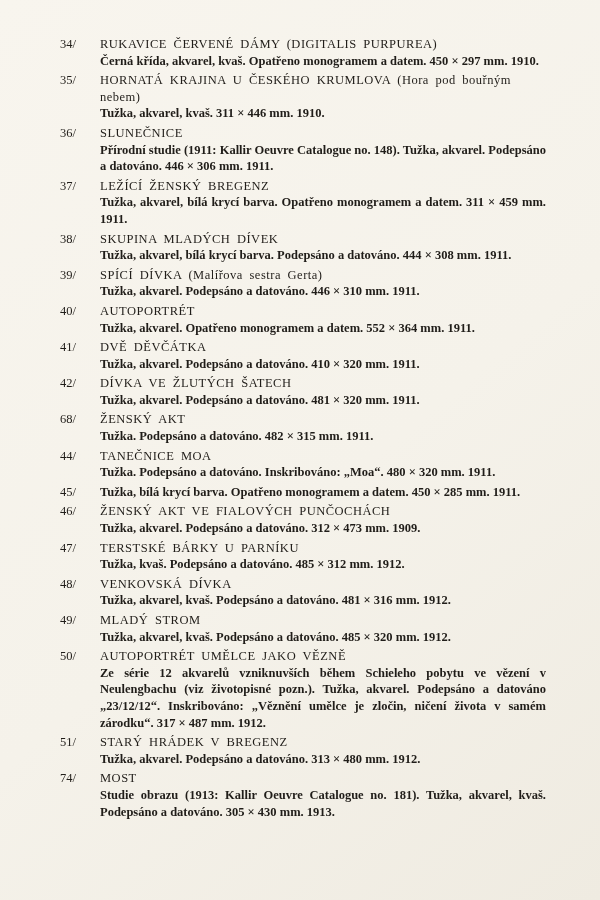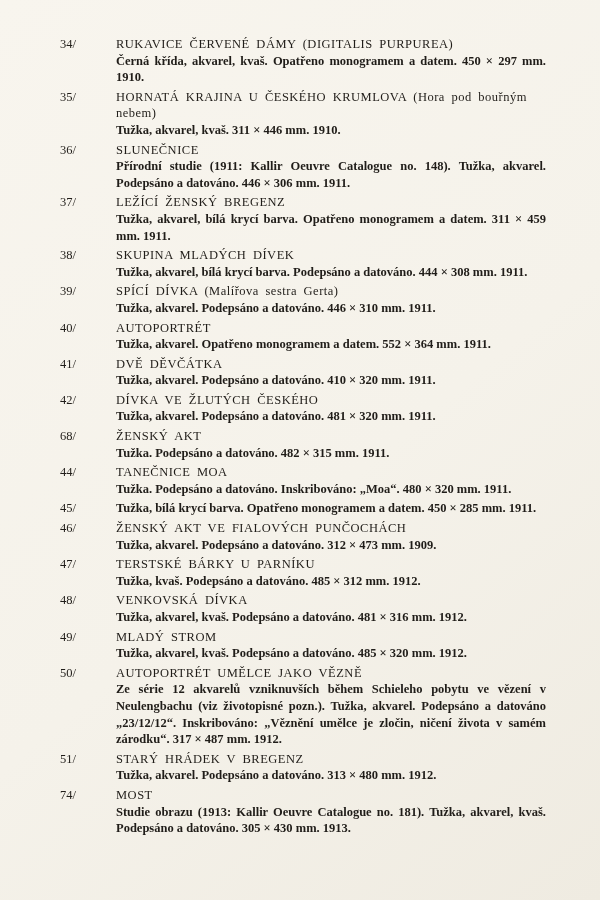--- a/index.html
+++ b/index.html
@@ -29,21 +29,20 @@
     font-size: 12.5px;
     line-height: 16.6px;
   }
   .num {
     flex: 0 0 36px;
     padding-right: 4px;
   }
   .content {
     flex: 1;
     min-width: 0;
-    margin-left: 16px;
   }
   .title {
     letter-spacing: 0.5px;
     word-spacing: 3px;
   }
   .desc {
     text-align: justify;
     font-weight: bold;
   }
 </style>
@@ -112,21 +111,21 @@
     <div class="num">41/</div>
     <div class="content">
       <div class="title">DVĚ DĚVČÁTKA</div>
       <div class="desc">Tužka, akvarel. Podepsáno a datováno. 410 × 320 mm. 1911.</div>
     </div>
   </div>
 
   <div class="entry">
     <div class="num">42/</div>
     <div class="content">
-      <div class="title">DÍVKA VE ŽLUTÝCH ČESKÉHO</div>
+      <div class="title">DÍVKA VE ŽLUTÝCH ŠATECH</div>
       <div class="desc">Tužka, akvarel. Podepsáno a datováno. 481 × 320 mm. 1911.</div>
     </div>
   </div>
 
   <div class="entry">
     <div class="num">68/</div>
     <div class="content">
       <div class="title">ŽENSKÝ AKT</div>
       <div class="desc">Tužka. Podepsáno a datováno. 482 × 315 mm. 1911.</div>
     </div>

